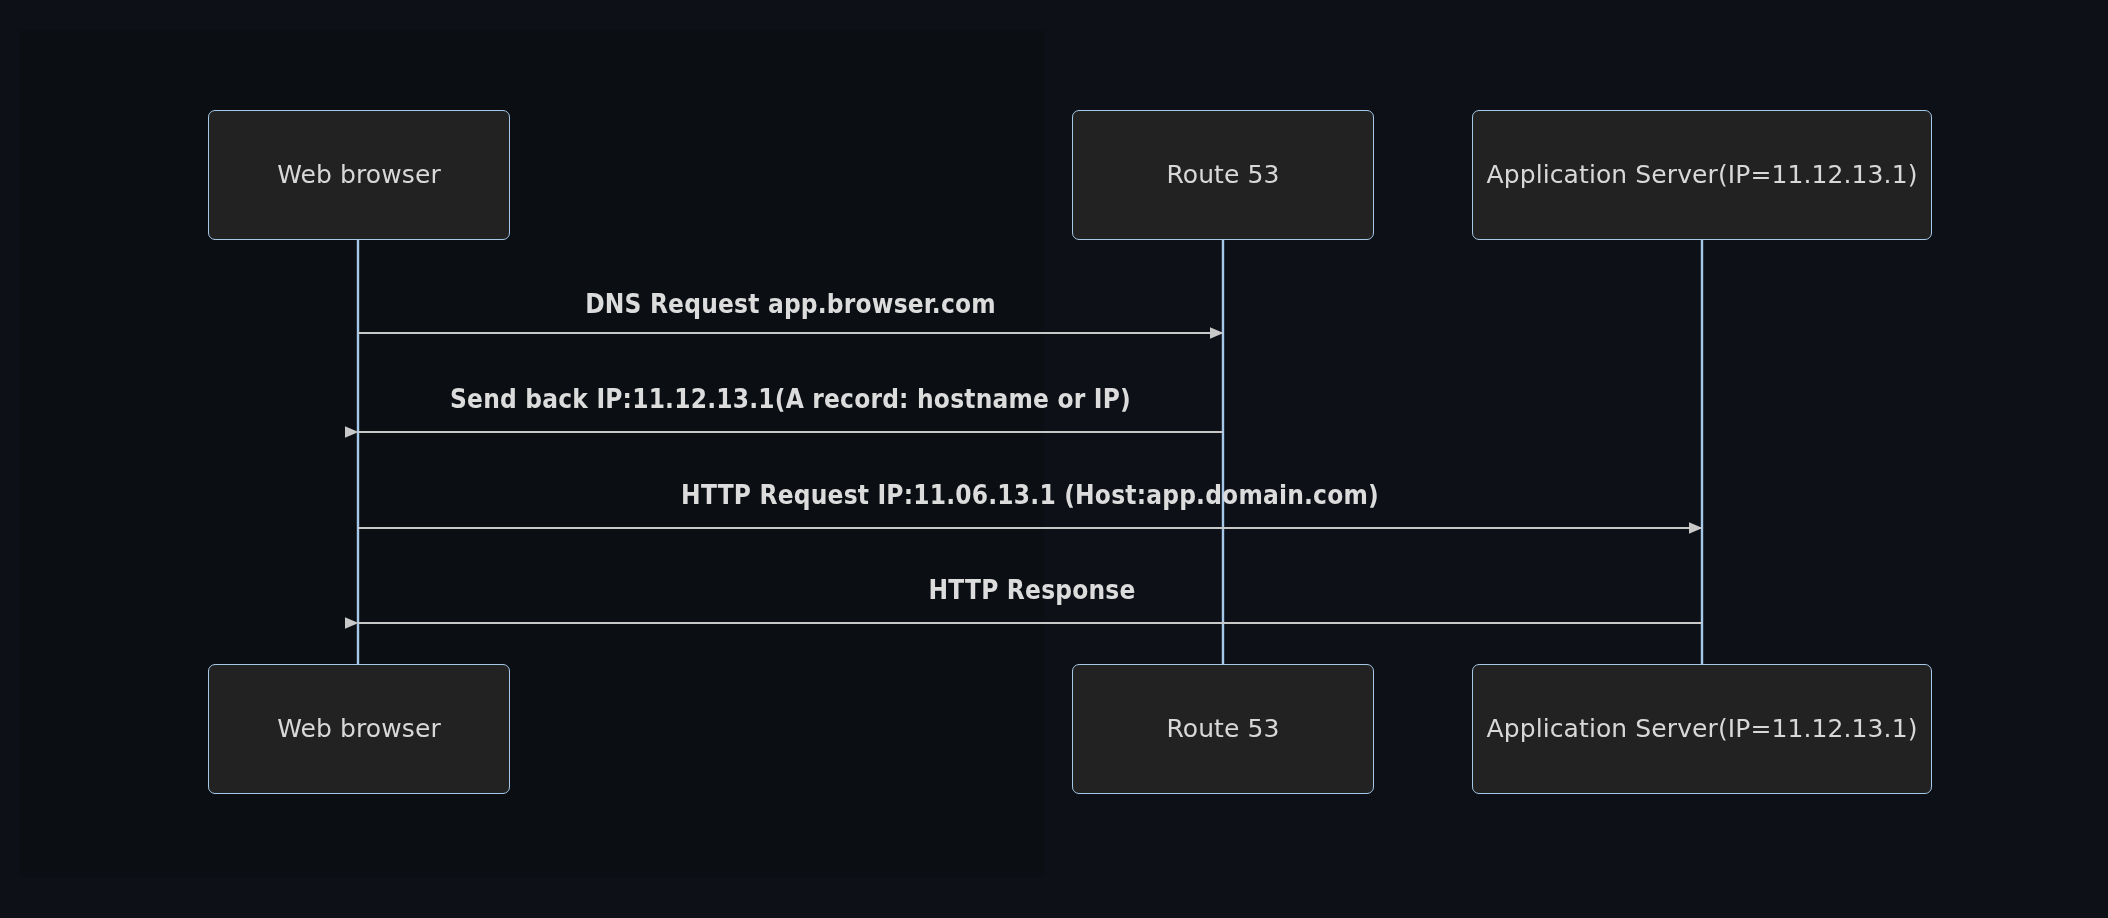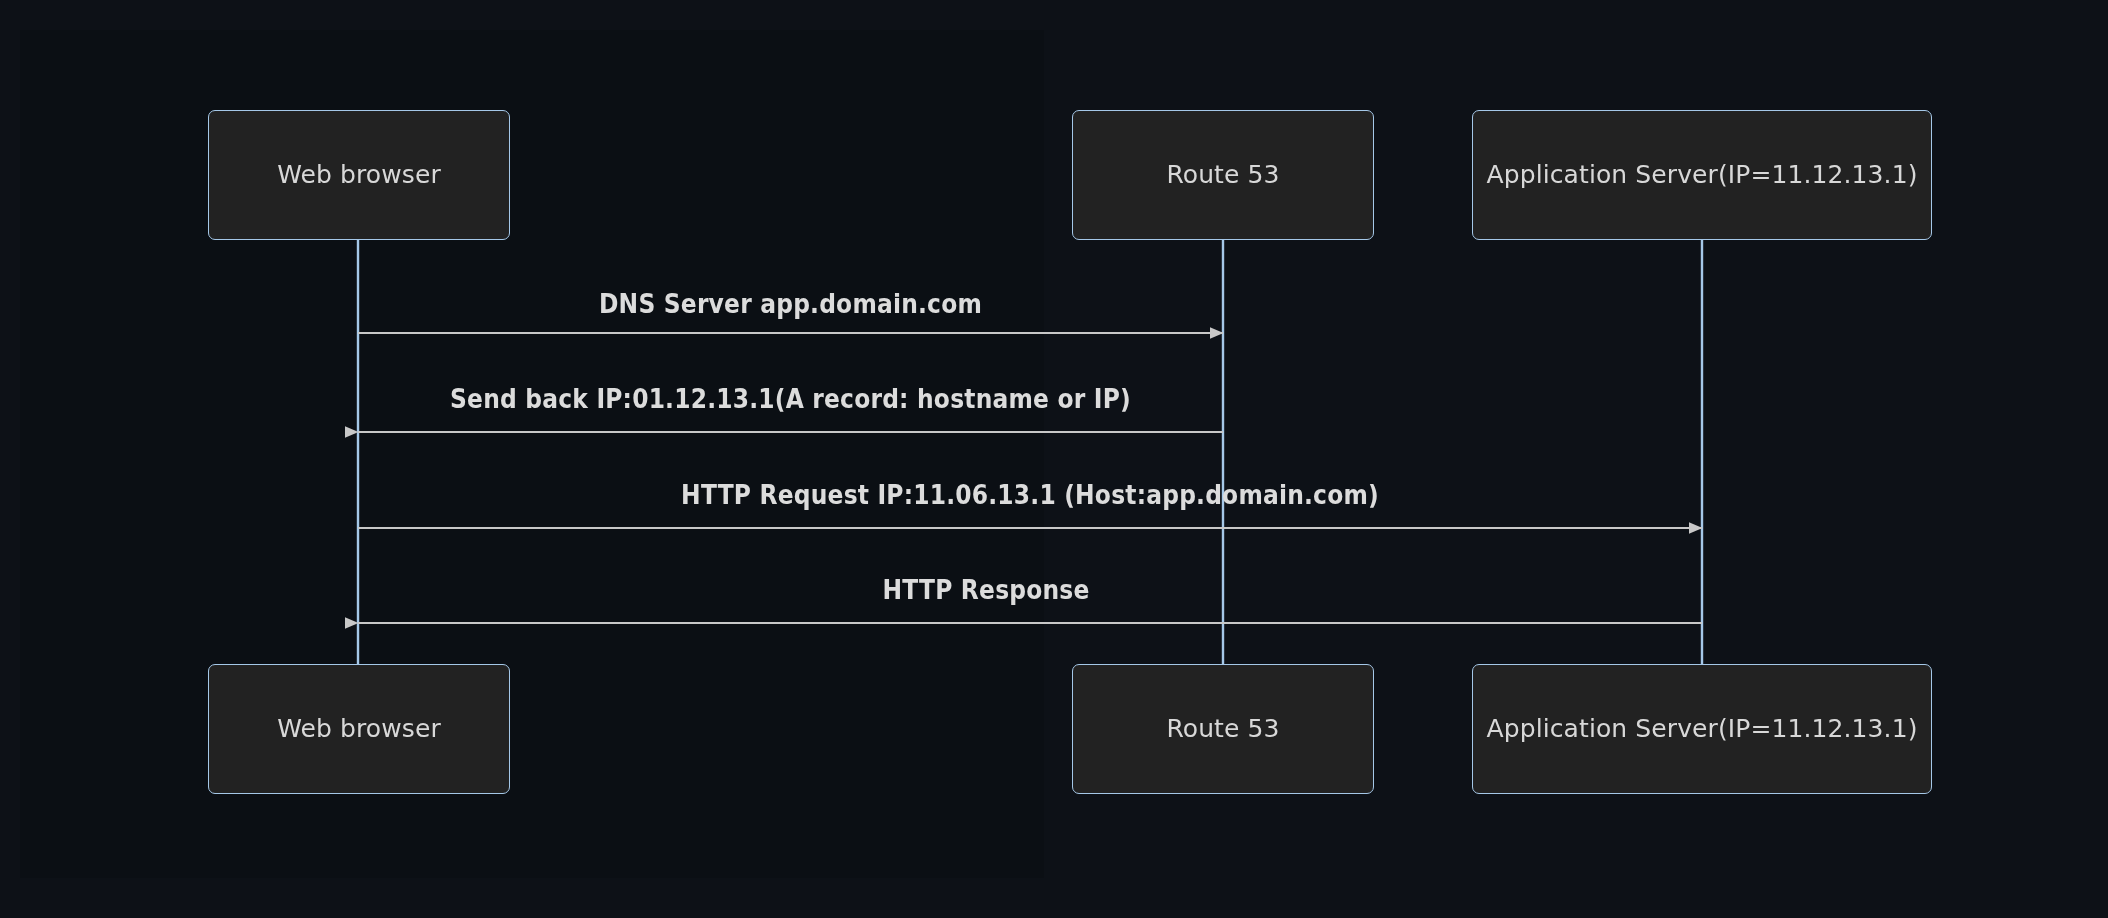--- a/index.html
+++ b/index.html
@@ -122,19 +122,19 @@
         <span class="participant-label">Route 53</span>
       </div>
       <div class="participant-box" style="left: 1452px; top: 110px; width: 460px; height: 130px;">
         <span class="participant-label">Application Server(IP=11.12.13.1)</span>
       </div>
       <div class="participant-box" style="left: 1452px; top: 664px; width: 460px; height: 130px;">
         <span class="participant-label">Application Server(IP=11.12.13.1)</span>
       </div>
     </div>
   <div id="labels-layer">
-      <div class="message-label" style="left: 770.5px; top: 289px;">DNS Server app.domain.com</div>
-      <div class="message-label" style="left: 770.5px; top: 384px;">Send back IP:01.12.13.1(A record: hostname or IP)</div>
+      <div class="message-label" style="left: 770.5px; top: 289px;">DNS Request app.browser.com</div>
+      <div class="message-label" style="left: 770.5px; top: 384px;">Send back IP:11.12.13.1(A record: hostname or IP)</div>
       <div class="message-label" style="left: 1010px; top: 480px;">HTTP Request IP:11.06.13.1 (Host:app.domain.com)</div>
-      <div class="message-label" style="left: 966px; top: 575px;">HTTP Response</div>
+      <div class="message-label" style="left: 1012px; top: 575px;">HTTP Response</div>
     </div>
 
 </div>
 
 </body></html>

